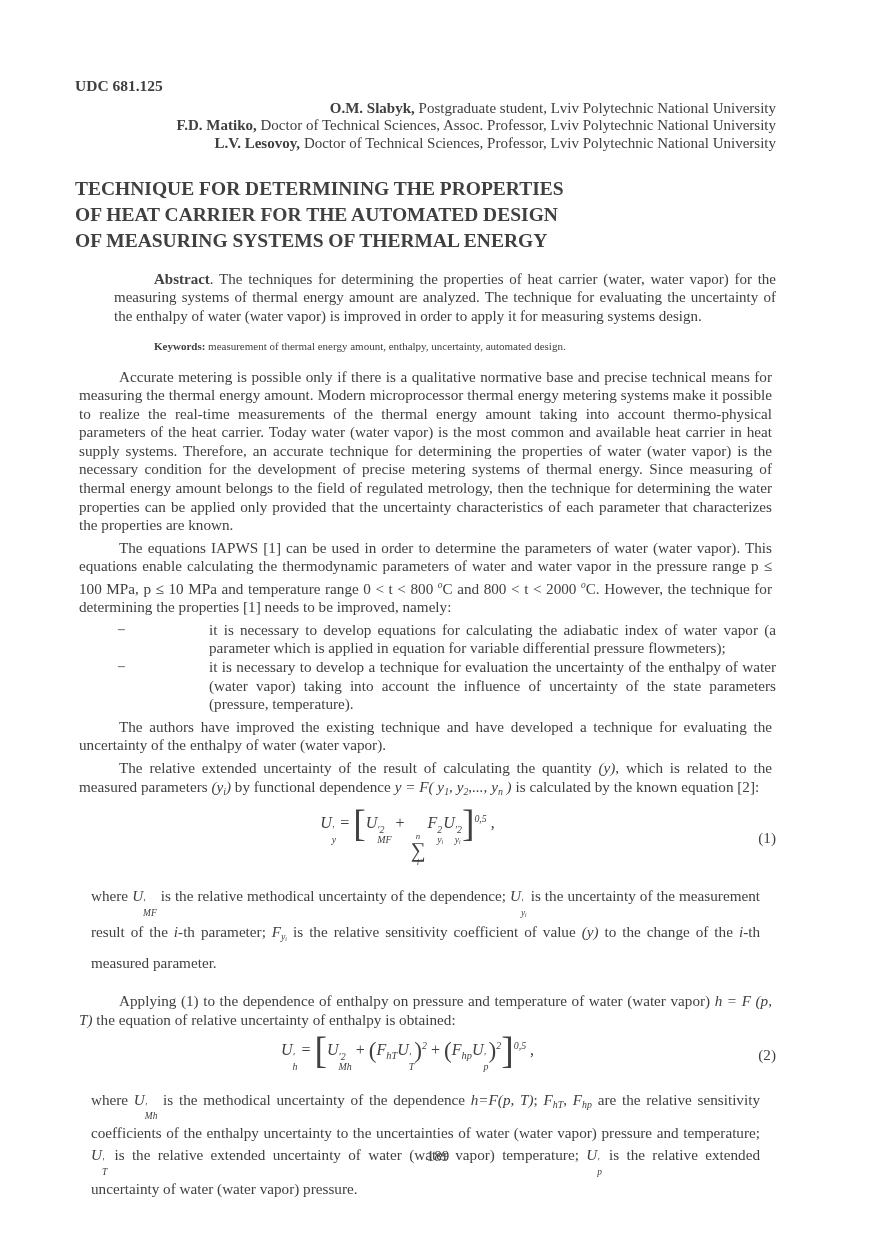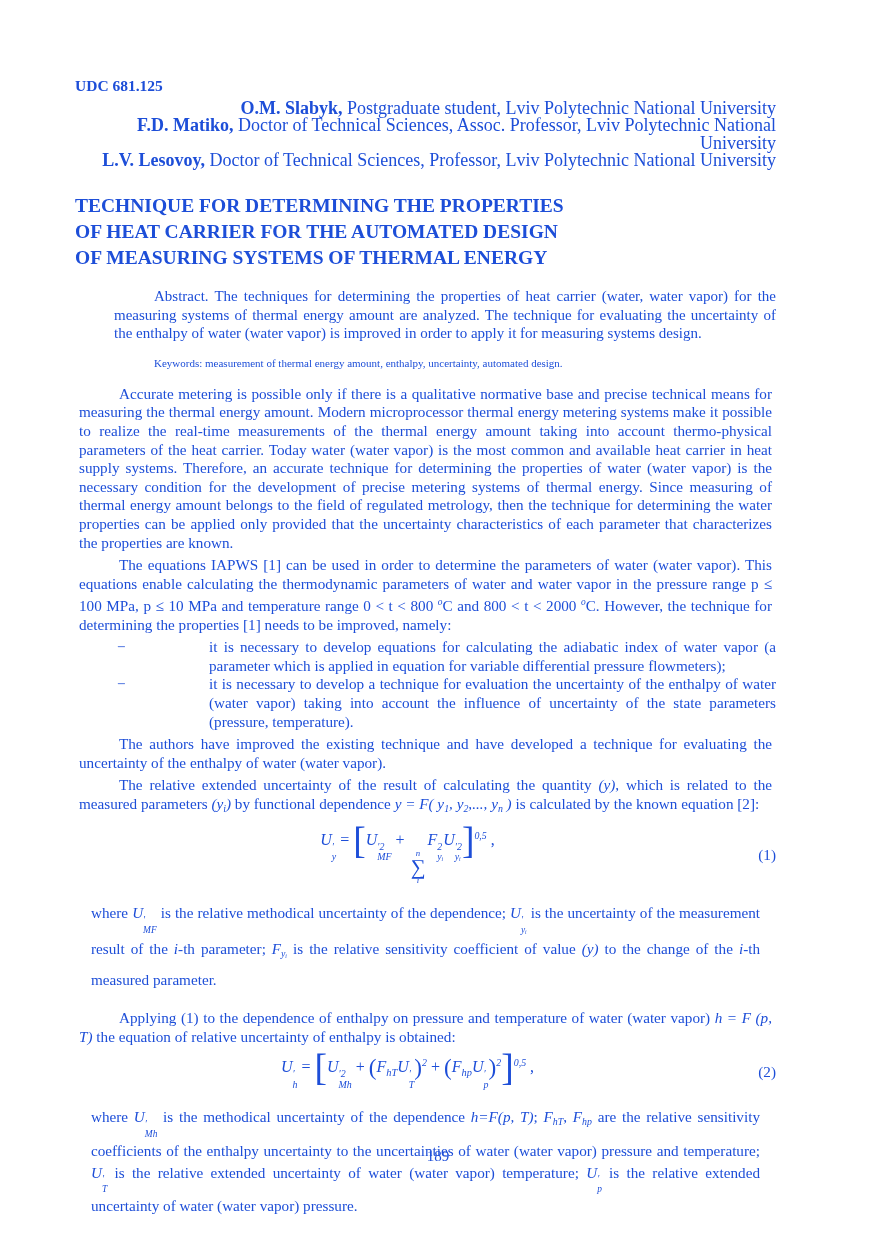--- a/index.html
+++ b/index.html
@@ -1,28 +1,28 @@
 <!DOCTYPE html>
 <html><head>
 <meta charset="utf-8">
 <style>
   html,body{margin:0;padding:0;background:#e8e8e8;}
   *{box-sizing:border-box;}
   .page{
     width:876px;height:1240px;background:#ffffff;position:relative;
-    font-family:"Liberation Serif","DejaVu Serif",serif;color:#1d4ed8;
+    font-family:"Liberation Serif","DejaVu Serif",serif;color:#404040;
     padding:78px 100px 0 75px;margin:0 auto;overflow:hidden;
   }
   .udc{font-weight:bold;font-size:15.5px;line-height:16px;}
-  .authors{margin-top:6px;text-align:right;font-size:18px;line-height:17.3px;}
+  .authors{margin-top:6px;text-align:right;font-size:15px;line-height:17.3px;}
   .author-name{font-weight:bold;}
   .title{margin:24px 0 0 0;font-size:19.5px;font-weight:bold;line-height:26px;}
   .abstract{margin:16px 0 0 39px;text-align:justify;font-size:15px;line-height:18.4px;text-indent:40px;}
   .keywords{margin:12px 0 0 39px;text-align:justify;font-size:11px;line-height:18.4px;text-indent:40px;}
-  .bold{font-weight:normal;}
+  .bold{font-weight:bold;}
   .body-text{margin-top:12px;font-size:15.2px;line-height:18.6px;}
   .para{margin:4px;text-align:justify;text-indent:40px;}
   .para-noindent{margin:16px;text-align:justify;text-indent:0;}
   .para-loose{line-height:26px;}
   .para-loose2{line-height:22px;}
   .bullet{display:flex;margin-left:42px;}
   .bullet-dash{flex:0 0 44px;}
   .bullet-text{flex:1;text-align:justify;margin-left:48px;}
   
   i{font-style:italic;}

